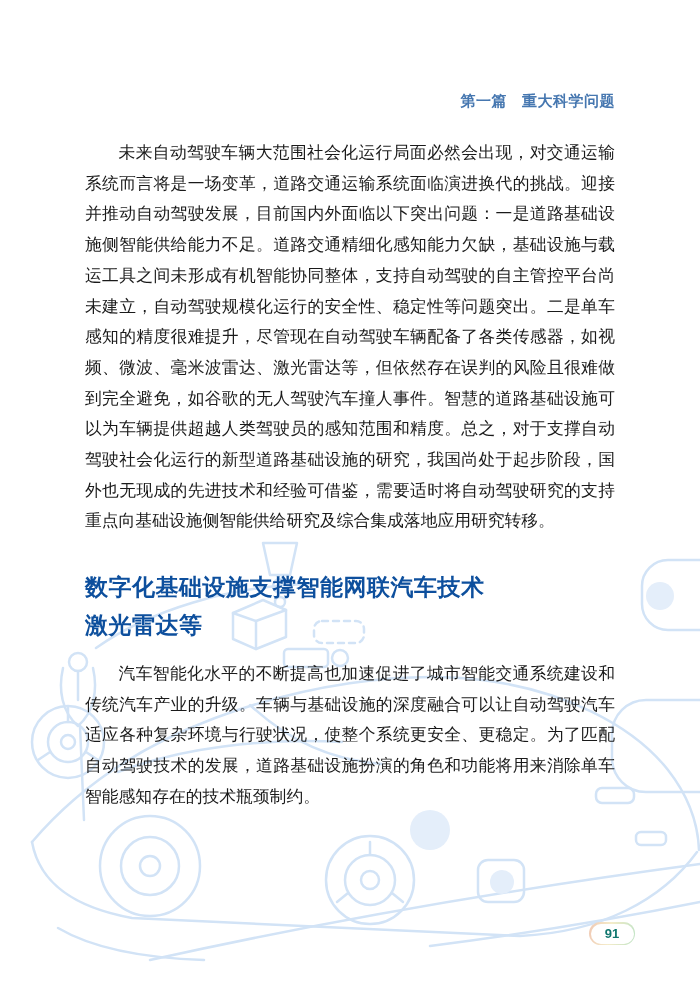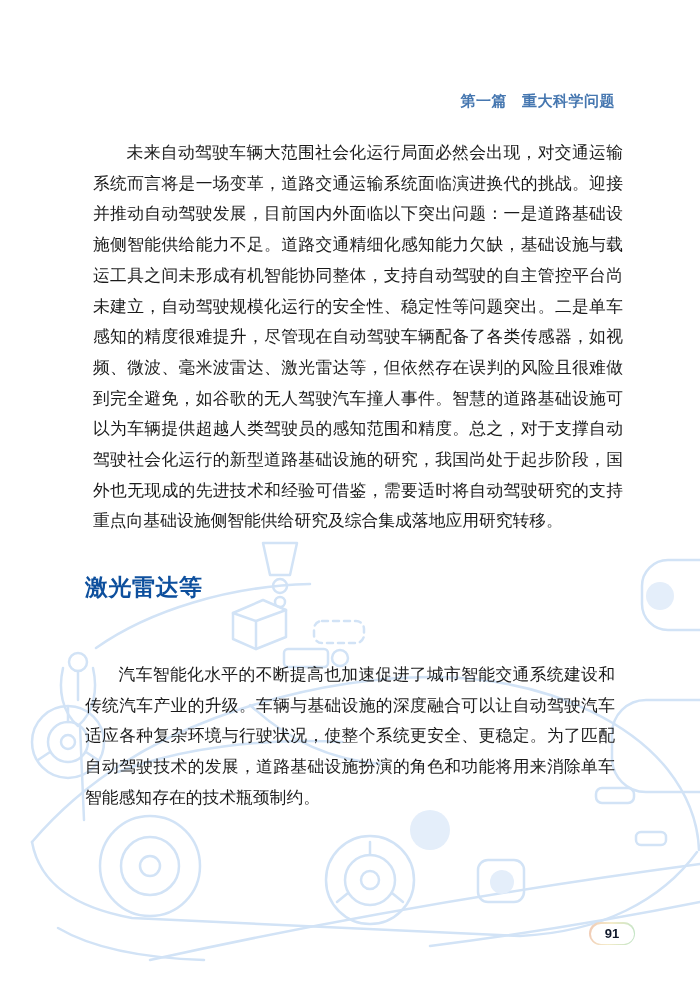--- a/index.html
+++ b/index.html
@@ -33,21 +33,20 @@
     letter-spacing: 0.5px;
     white-space: nowrap;
   }
   .running-header .sep { display: inline-block; width: 15px; }
 
   .intro-block {
     position: absolute;
     top: 138px;
     left: 85px;
     width: 530px;
-    margin-left: 8px;
   }
   .body-text {
     margin: 0;
     font-size: 16.8px;
     line-height: 30.7px;
     color: var(--body_text, #1a1a1a);
     text-align: justify;
     text-justify: inter-character;
     text-indent: 2em;
   }
@@ -63,20 +62,21 @@
     font-weight: 700;
     color: var(--heading_blue, #0d4f9d);
     letter-spacing: 0.5px;
   }
 
   .section-body {
     position: absolute;
     top: 660px;
     left: 85px;
     width: 530px;
+    font-family: Liberation Mono, monospace;
   }
 
   .page-badge {
     position: absolute;
     top: 922px;
     left: 589px;
     width: 46px;
     height: 23px;
     border-radius: 12px;
     padding: 1.5px;
@@ -87,21 +87,21 @@
       var(--badge_border_right, #bfe3c4) 100%);
   }
   .page-badge-inner {
     width: 100%; height: 100%;
     background: #ffffff;
     border-radius: 10px;
     display: flex; align-items: center; justify-content: center;
     font-family: "Liberation Sans", "DejaVu Sans", sans-serif;
     font-size: 13px;
     font-weight: 700;
-    color: #0f172a;
+    color: #0f766e;
   }
 
   .wm-stroke { stroke: var(--watermark_blue, #d2e3f6); stroke-width: 2.5; fill: none; stroke-linecap: round; stroke-linejoin: round; }
   .wm-fill { fill: var(--watermark_fill, #e4eefa); stroke: none; }
 </style>
 </head>
 <body>
 
 <div class="page">
 
@@ -181,20 +181,21 @@
 
     <div class="running-header">
       <span>第一篇</span><span class="sep"></span><span>重大科学问题</span>
     </div>
 
     <div class="intro-block">
       <p class="body-text">未来自动驾驶车辆大范围社会化运行局面必然会出现，对交通运输系统而言将是一场变革，道路交通运输系统面临演进换代的挑战。迎接并推动自动驾驶发展，目前国内外面临以下突出问题：一是道路基础设施侧智能供给能力不足。道路交通精细化感知能力欠缺，基础设施与载运工具之间未形成有机智能协同整体，支持自动驾驶的自主管控平台尚未建立，自动驾驶规模化运行的安全性、稳定性等问题突出。二是单车感知的精度很难提升，尽管现在自动驾驶车辆配备了各类传感器，如视频、微波、毫米波雷达、激光雷达等，但依然存在误判的风险且很难做到完全避免，如谷歌的无人驾驶汽车撞人事件。智慧的道路基础设施可以为车辆提供超越人类驾驶员的感知范围和精度。总之，对于支撑自动驾驶社会化运行的新型道路基础设施的研究，我国尚处于起步阶段，国外也无现成的先进技术和经验可借鉴，需要适时将自动驾驶研究的支持重点向基础设施侧智能供给研究及综合集成落地应用研究转移。</p>
     </div>
 
     <div class="section-heading">
+      <div>数字化基础设施支撑智能网联汽车技术</div>
       <div>激光雷达等</div>
     </div>
 
     <div class="section-body">
       <p class="body-text">汽车智能化水平的不断提高也加速促进了城市智能交通系统建设和传统汽车产业的升级。车辆与基础设施的深度融合可以让自动驾驶汽车适应各种复杂环境与行驶状况，使整个系统更安全、更稳定。为了匹配自动驾驶技术的发展，道路基础设施扮演的角色和功能将用来消除单车智能感知存在的技术瓶颈制约。</p>
     </div>
 
     <div class="page-badge">
       <div class="page-badge-inner">91</div>
     </div>

